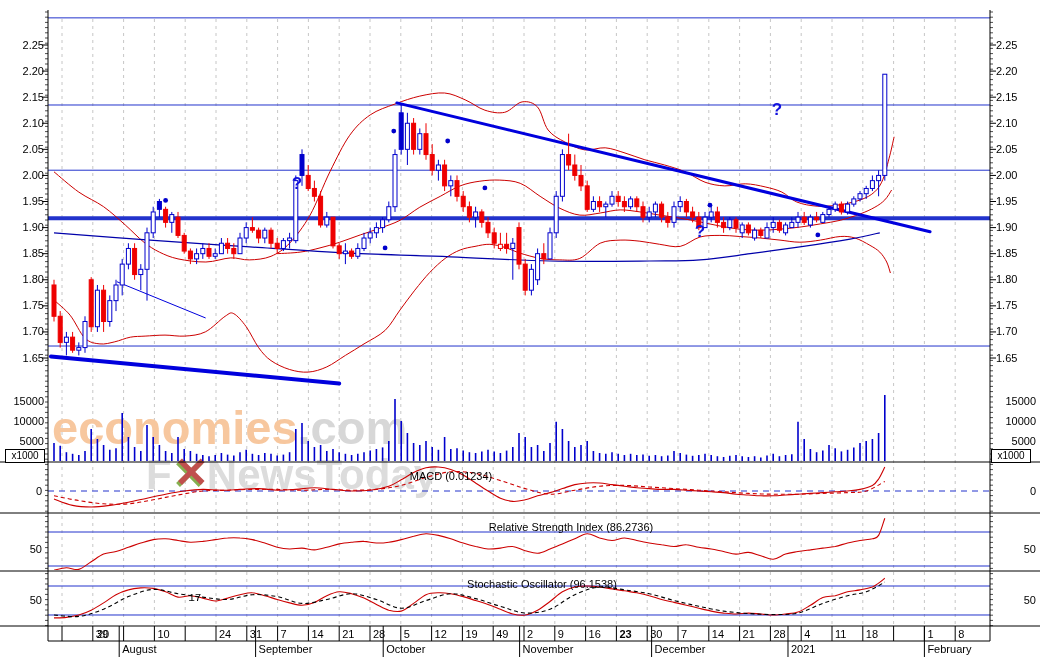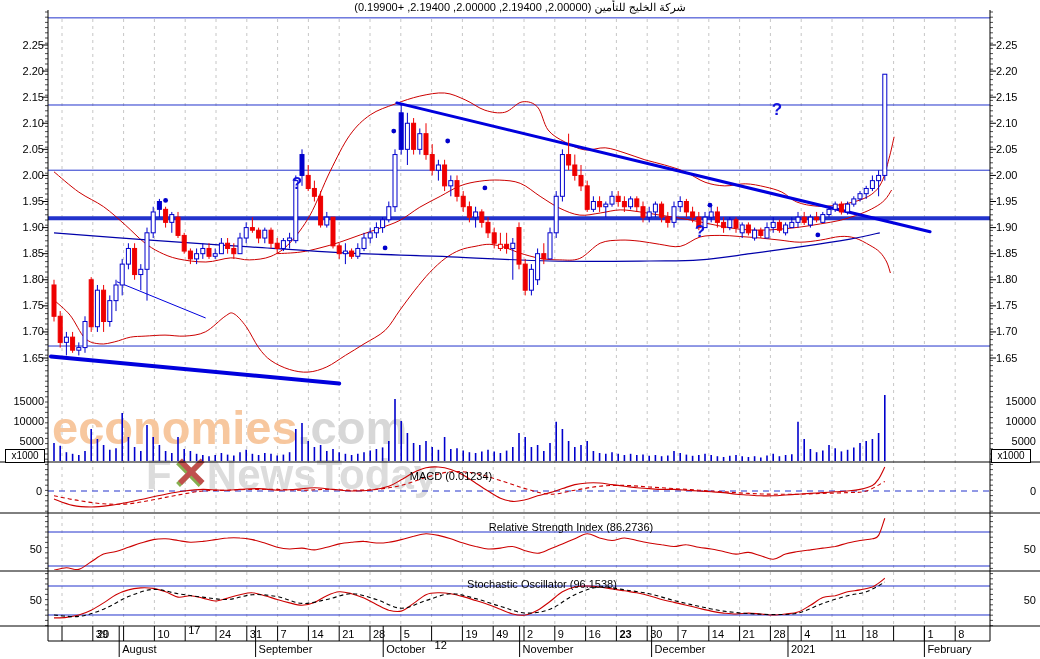--- a/index.html
+++ b/index.html
@@ -830,21 +830,20 @@
       <line x1="119.1956" y1="626" x2="119.1956" y2="657" stroke="#000" stroke-width="1"></line>
       <line x1="255.6088" y1="626" x2="255.6088" y2="657" stroke="#000" stroke-width="1"></line>
       <line x1="383.21320000000003" y1="626" x2="383.21320000000003" y2="657" stroke="#000" stroke-width="1"></line>
       <line x1="519.5956" y1="626" x2="519.5956" y2="657" stroke="#000" stroke-width="1"></line>
       <line x1="651.6044" y1="626" x2="651.6044" y2="657" stroke="#000" stroke-width="1"></line>
       <line x1="787.9868" y1="626" x2="787.9868" y2="657" stroke="#000" stroke-width="1"></line>
       <line x1="924.4" y1="626" x2="924.4" y2="657" stroke="#000" stroke-width="1"></line>
     </svg>
 
   <div id="labels">
-    <div class="lbl" id="main-title">شركة الخليج للتأمين (2.00000, 2.19400, 2.00000, 2.19400, +0.19900)</div>
     <div class="lbl panel-title" style="left:451px;top:470px;">MACD (0.01234)</div>
     <div class="lbl panel-title" style="left:571px;top:521px;">Relative Strength Index (86.2736)</div>
     <div class="lbl panel-title" style="left:542px;top:578px;">Stochastic Oscillator (96.1538)</div>
     <div class="unitbox" style="left:5px;top:449px;">x1000</div>
     <div class="unitbox" style="left:991px;top:449px;">x1000</div>
     <div id="gen-labels">
         <div class="lbl tickL" style="top:38.5px;">2.25</div>
         <div class="lbl tickR" style="top:38.5px;">2.25</div>
         <div class="lbl tickL" style="top:64.58499999999991px;">2.20</div>
         <div class="lbl tickR" style="top:64.58499999999991px;">2.20</div>
@@ -878,29 +877,29 @@
         <div class="lbl tickR2" style="top:434.5px;">5000</div>
         <div class="lbl tickL2" style="top:484.5px;">0</div>
         <div class="lbl tickR2" style="top:484.5px;">0</div>
         <div class="lbl tickL2" style="top:542.5px;">50</div>
         <div class="lbl tickR2" style="top:542.5px;">50</div>
         <div class="lbl tickL2" style="top:593.5px;">50</div>
         <div class="lbl tickR2" style="top:593.5px;">50</div>
         <div class="lbl " style="left:65px;top:628px;margin-left:32px;">20</div>
         <div class="lbl " style="left:95.8px;top:628px;">39</div>
         <div class="lbl " style="left:157.4px;top:628px;">10</div>
-        <div class="lbl " style="left:188.2px;top:624px;">17</div>
+        <div class="lbl " style="left:188.2px;top:592px;font-family:Liberation Mono, monospace;">17</div>
         <div class="lbl " style="left:219px;top:628px;">24</div>
         <div class="lbl " style="left:249.8px;top:628px;">31</div>
         <div class="lbl " style="left:280.6px;top:628px;">7</div>
         <div class="lbl " style="left:311.4px;top:628px;">14</div>
         <div class="lbl " style="left:342.2px;top:628px;">21</div>
         <div class="lbl " style="left:373px;top:628px;">28</div>
         <div class="lbl " style="left:403.8px;top:628px;">5</div>
-        <div class="lbl " style="left:434.6px;top:628px;margin-top:11px;">12</div>
+        <div class="lbl " style="left:434.6px;top:628px;">12</div>
         <div class="lbl " style="left:465.40000000000003px;top:628px;">19</div>
         <div class="lbl " style="left:496.2px;top:628px;">49</div>
         <div class="lbl " style="left:527px;top:628px;">2</div>
         <div class="lbl " style="left:557.8px;top:628px;">9</div>
         <div class="lbl " style="left:588.6px;top:628px;">16</div>
         <div class="lbl " style="left:619.4px;top:628px;font-weight:bold;">23</div>
         <div class="lbl " style="left:650.2px;top:628px;">30</div>
         <div class="lbl " style="left:681px;top:628px;">7</div>
         <div class="lbl " style="left:711.8000000000001px;top:628px;">14</div>
         <div class="lbl " style="left:742.6px;top:628px;">21</div>

